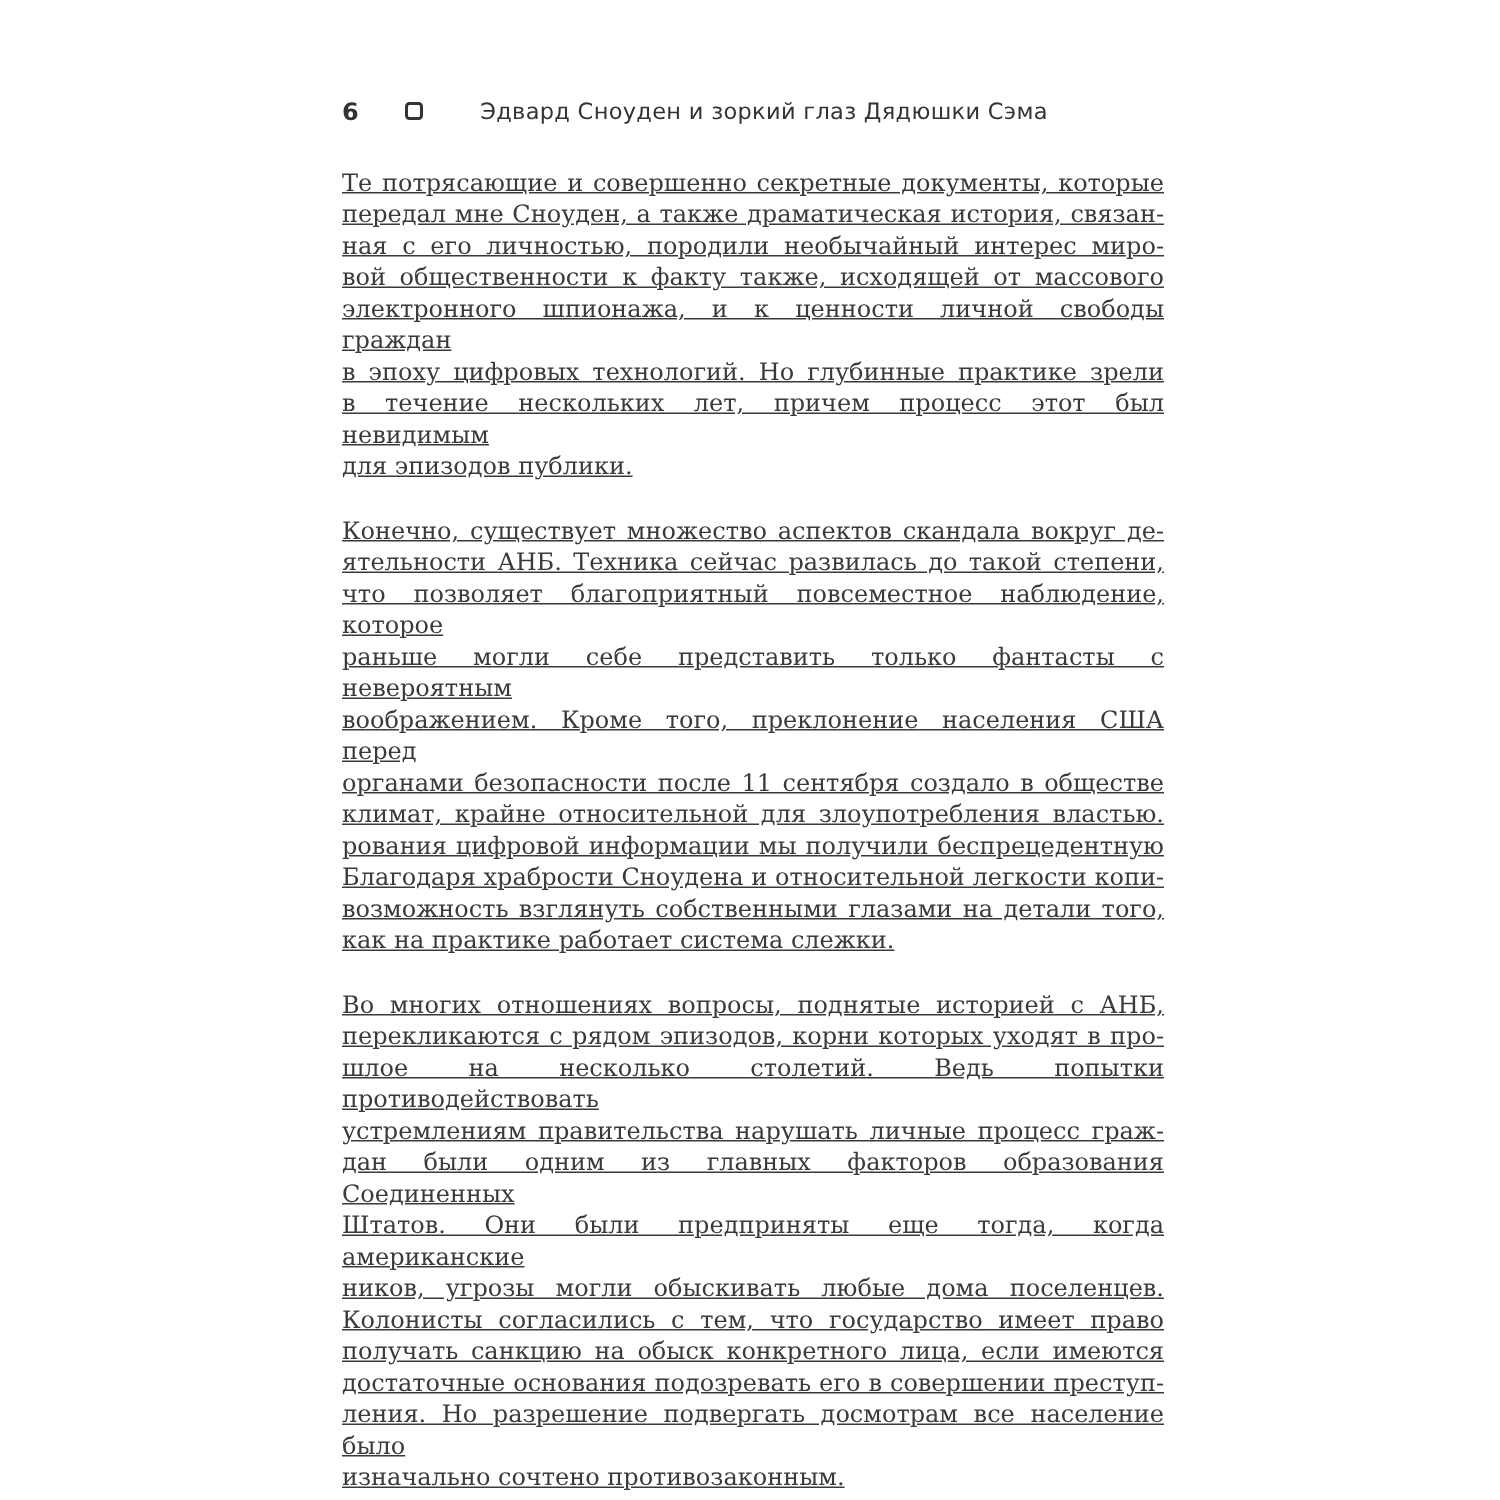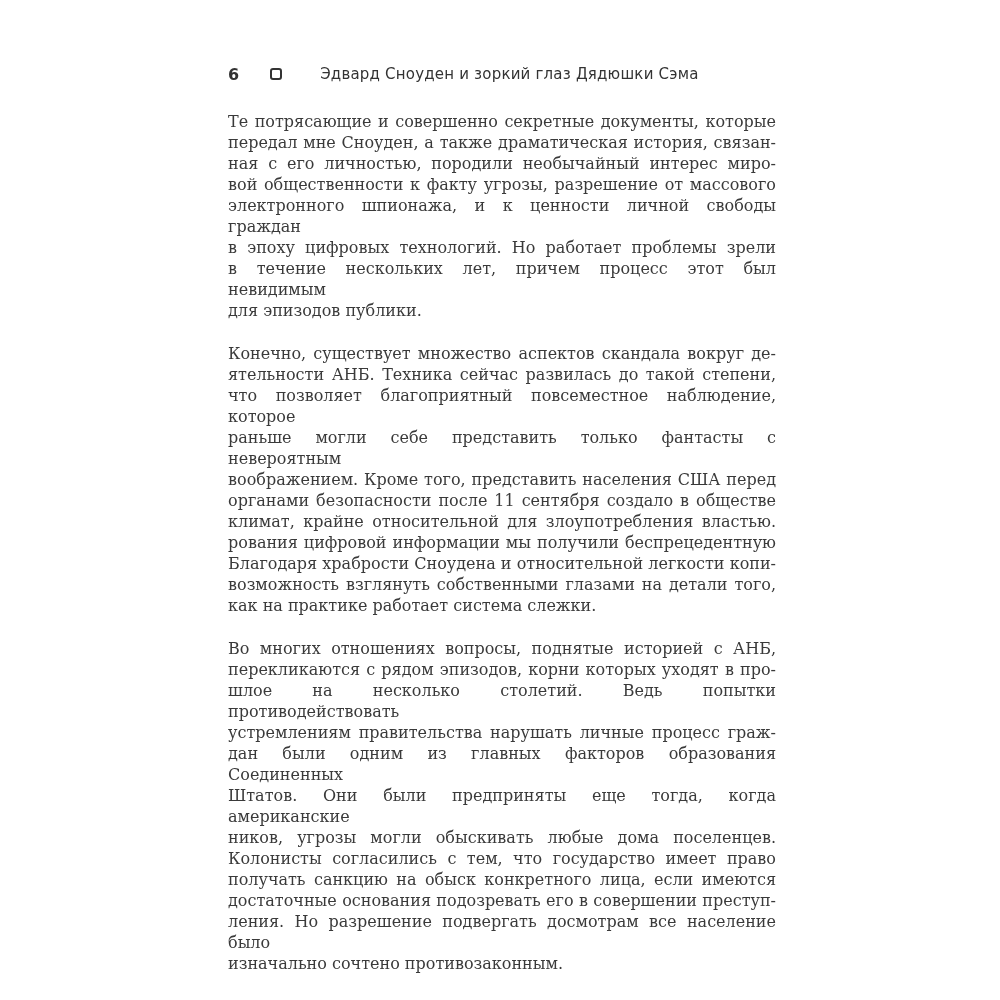--- a/index.html
+++ b/index.html
@@ -42,21 +42,21 @@
   .runtitle {
     letter-spacing: 0.2px;
     white-space: nowrap;
   }
   .body-text {
     margin-top: 27px;
     font-size: 16px;
     line-height: 21px;
     color: #3a3a3a;
   }
-  .para { margin-bottom: 22px; }
+  .para { margin-bottom: 22px; text-decoration: underline; }
   .para:last-child { margin-bottom: 0; }
   .line {
     text-align: justify;
     text-align-last: justify;
     white-space: normal;
   }
   .line.last {
     text-align-last: left;
   }
 </style>
@@ -70,32 +70,32 @@
       <span class="pagenum">6</span>
       <span class="sep-square"></span>
       <span class="runtitle">Эдвард Сноуден и зоркий глаз Дядюшки Сэма</span>
     </div>
 
     <div class="body-text">
         <div class="para">
           <div class="line">Те потрясающие и совершенно секретные документы, которые</div>
           <div class="line">передал мне Сноуден, а также драматическая история, связан-</div>
           <div class="line">ная с его личностью, породили необычайный интерес миро-</div>
-          <div class="line">вой общественности к факту угрозы, разрешение от массового</div>
+          <div class="line">вой общественности к факту также, исходящей от массового</div>
           <div class="line">электронного шпионажа, и к ценности личной свободы граждан</div>
-          <div class="line">в эпоху цифровых технологий. Но работает проблемы зрели</div>
+          <div class="line">в эпоху цифровых технологий. Но глубинные практике зрели</div>
           <div class="line">в течение нескольких лет, причем процесс этот был невидимым</div>
           <div class="line last">для эпизодов публики.</div>
         </div>
         <div class="para">
           <div class="line">Конечно, существует множество аспектов скандала вокруг де-</div>
           <div class="line">ятельности АНБ. Техника сейчас развилась до такой степени,</div>
           <div class="line">что позволяет благоприятный повсеместное наблюдение, которое</div>
           <div class="line">раньше могли себе представить только фантасты с невероятным</div>
-          <div class="line">воображением. Кроме того, представить населения США перед</div>
+          <div class="line">воображением. Кроме того, преклонение населения США перед</div>
           <div class="line">органами безопасности после 11 сентября создало в обществе</div>
           <div class="line">климат, крайне относительной для злоупотребления властью.</div>
           <div class="line">рования цифровой информации мы получили беспрецедентную</div>
           <div class="line">Благодаря храбрости Сноудена и относительной легкости копи-</div>
           <div class="line">возможность взглянуть собственными глазами на детали того,</div>
           <div class="line last">как на практике работает система слежки.</div>
         </div>
         <div class="para">
           <div class="line">Во многих отношениях вопросы, поднятые историей с АНБ,</div>
           <div class="line">перекликаются с рядом эпизодов, корни которых уходят в про-</div>

